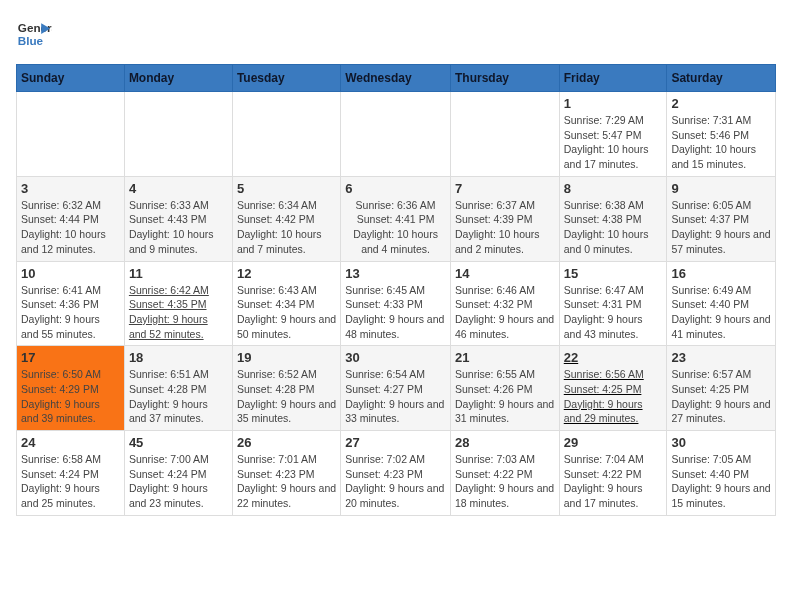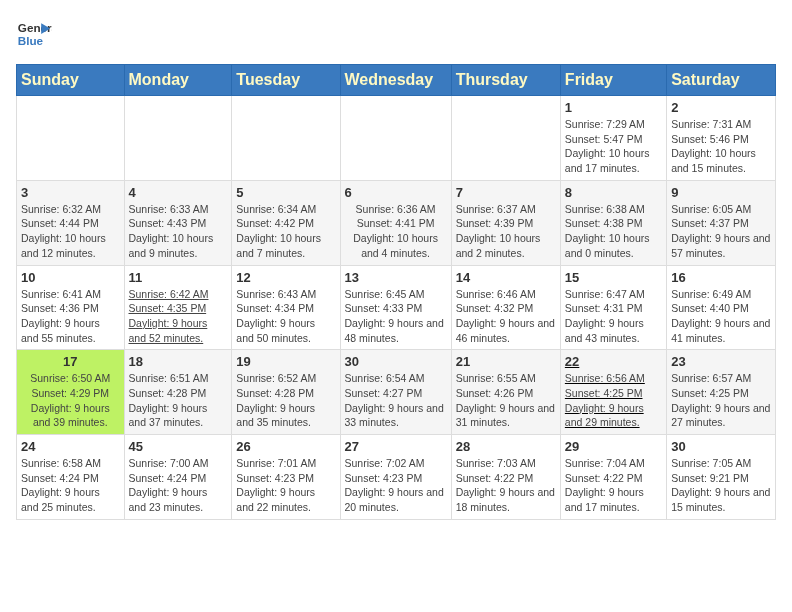--- a/index.html
+++ b/index.html
@@ -37,24 +37,24 @@
       font-size: 15px;
       color: #555;
     }
     .calendar-table {
       width: 100%;
       border-collapse: collapse;
       font-size: 11px;
     }
     .calendar-table th {
       background-color: #3a7abf;
-      color: #fef9c3;
+      color: #0f172a;
       padding: 6px 4px;
       text-align: left;
-      font-size: 16px;
+      font-size: 12px;
       font-weight: bold;
       border: 1px solid #2a6aaf;
     }
     .calendar-table td {
       vertical-align: top;
       padding: 4px;
       border: 1px solid #ddd;
       width: 113px;
       min-height: 70px;
       background: #fff;
@@ -208,21 +208,21 @@
 Daylight: 9 hours and 43 minutes.</div>
         </td>
         <td>
           <div class="day-number">16</div>
           <div class="day-info" style="white-space: pre-line;">Sunrise: 6:49 AM
 Sunset: 4:40 PM
 Daylight: 9 hours and 41 minutes.</div>
         </td>
       </tr>
       <tr>
-        <td style="background: #bef264; text-align: center;">
+        <td style="background: #f97316;">
           <div class="day-number">17</div>
           <div class="day-info" style="white-space: pre-line;">Sunrise: 6:50 AM
 Sunset: 4:29 PM
 Daylight: 9 hours and 39 minutes.</div>
         </td>
         <td style="background: rgb(245, 245, 245);">
           <div class="day-number">18</div>
           <div class="day-info" style="white-space: pre-line;">Sunrise: 6:51 AM
 Sunset: 4:28 PM
 Daylight: 9 hours and 37 minutes.</div>
@@ -291,18 +291,18 @@
         </td>
         <td>
           <div class="day-number">29</div>
           <div class="day-info" style="white-space: pre-line;">Sunrise: 7:04 AM
 Sunset: 4:22 PM
 Daylight: 9 hours and 17 minutes.</div>
         </td>
         <td>
           <div class="day-number">30</div>
           <div class="day-info" style="white-space: pre-line;">Sunrise: 7:05 AM
-Sunset: 9:21 PM
+Sunset: 4:40 PM
 Daylight: 9 hours and 15 minutes.</div>
         </td>
       </tr>
     </tbody>
 </table>
 
 </body></html>

